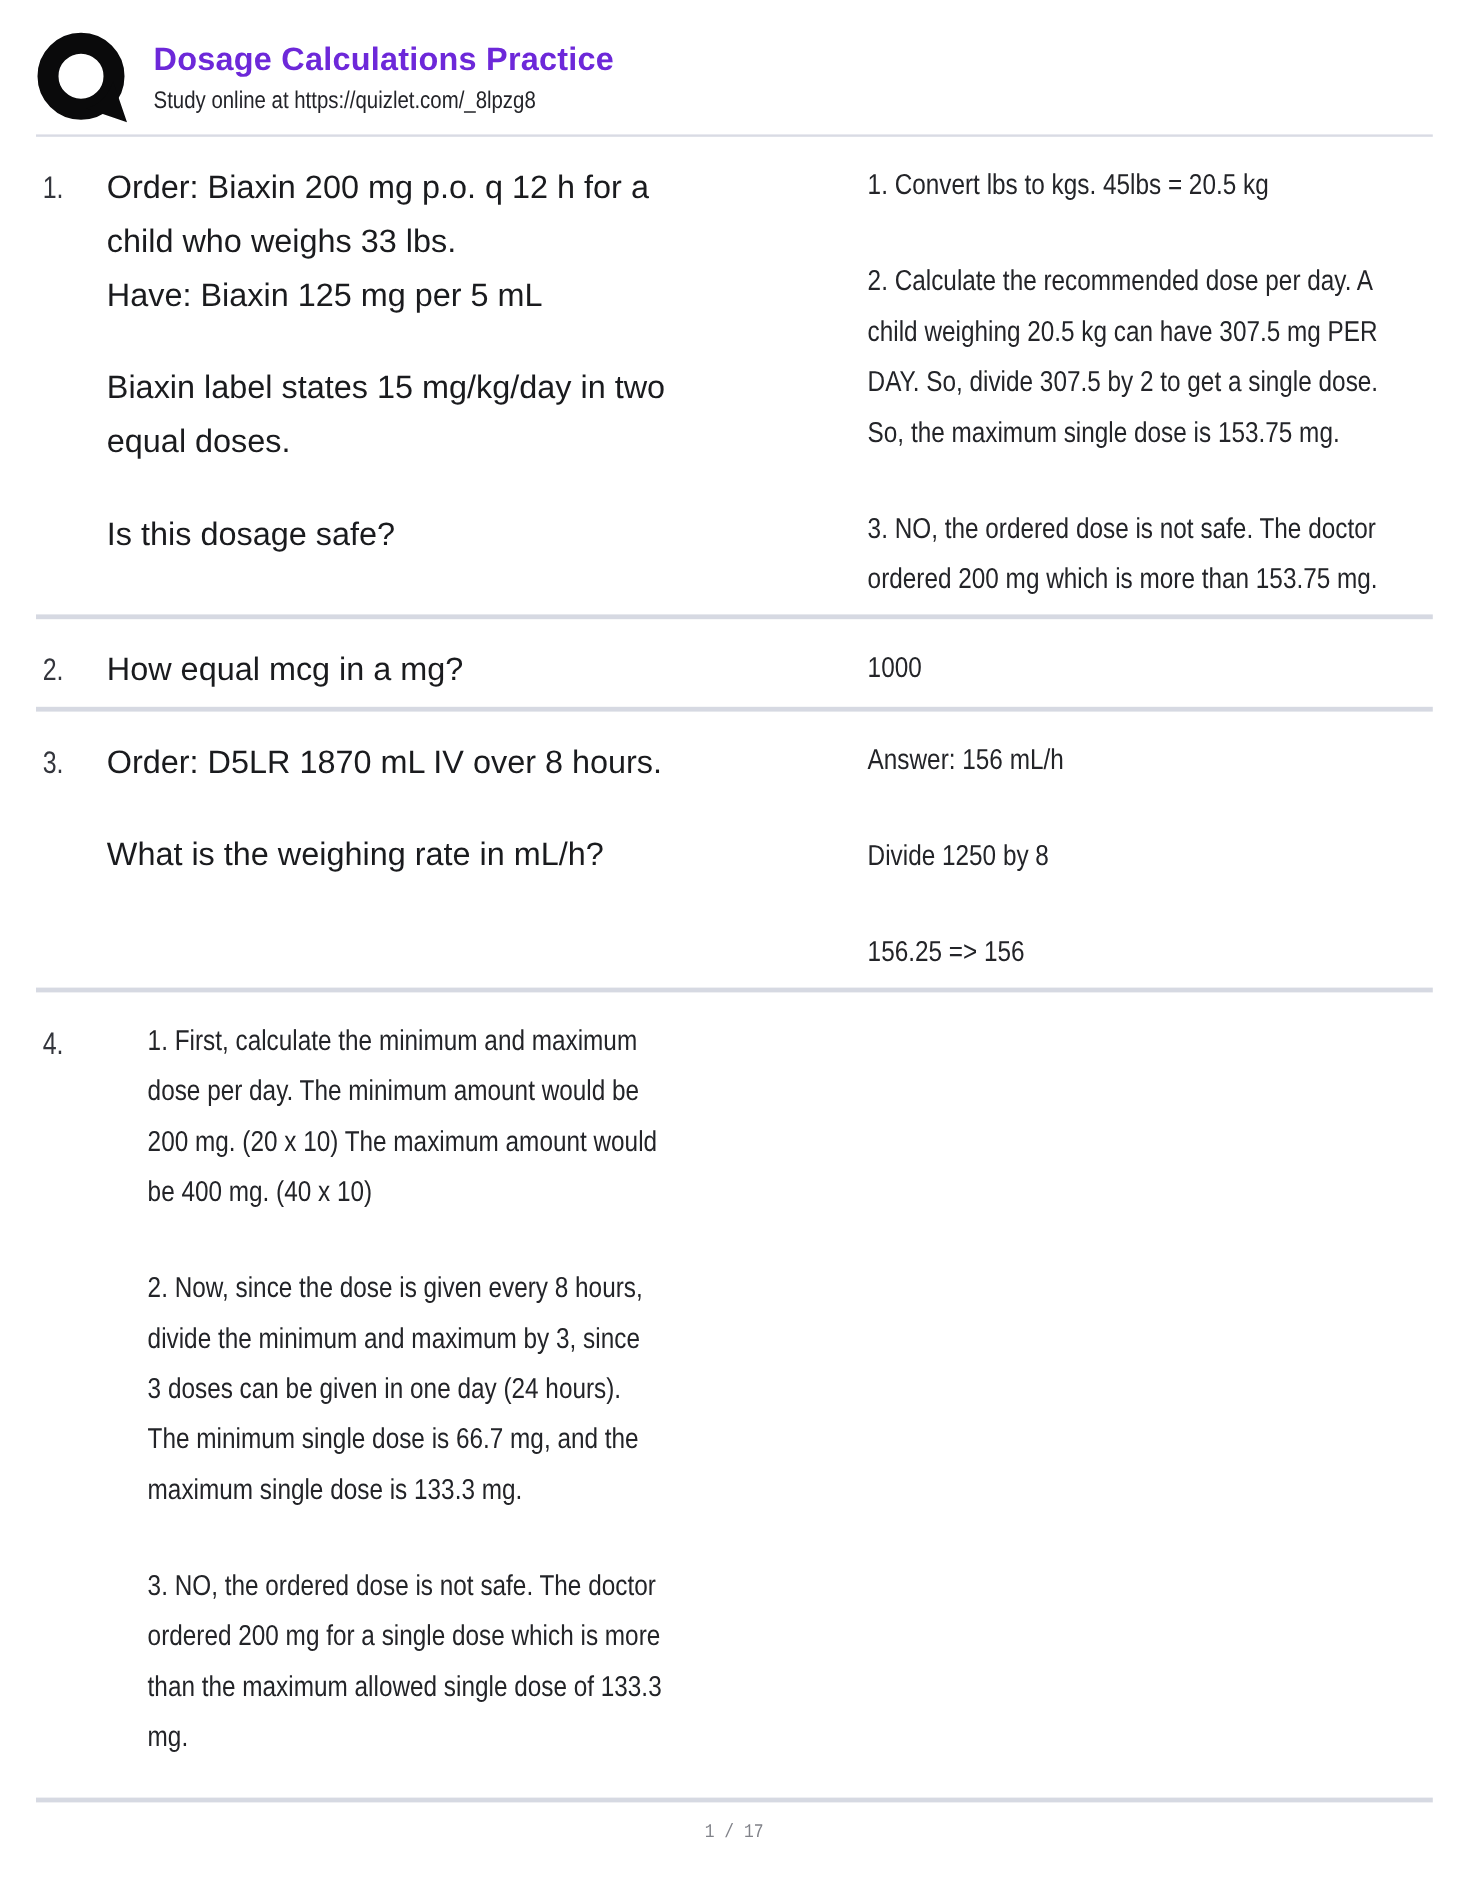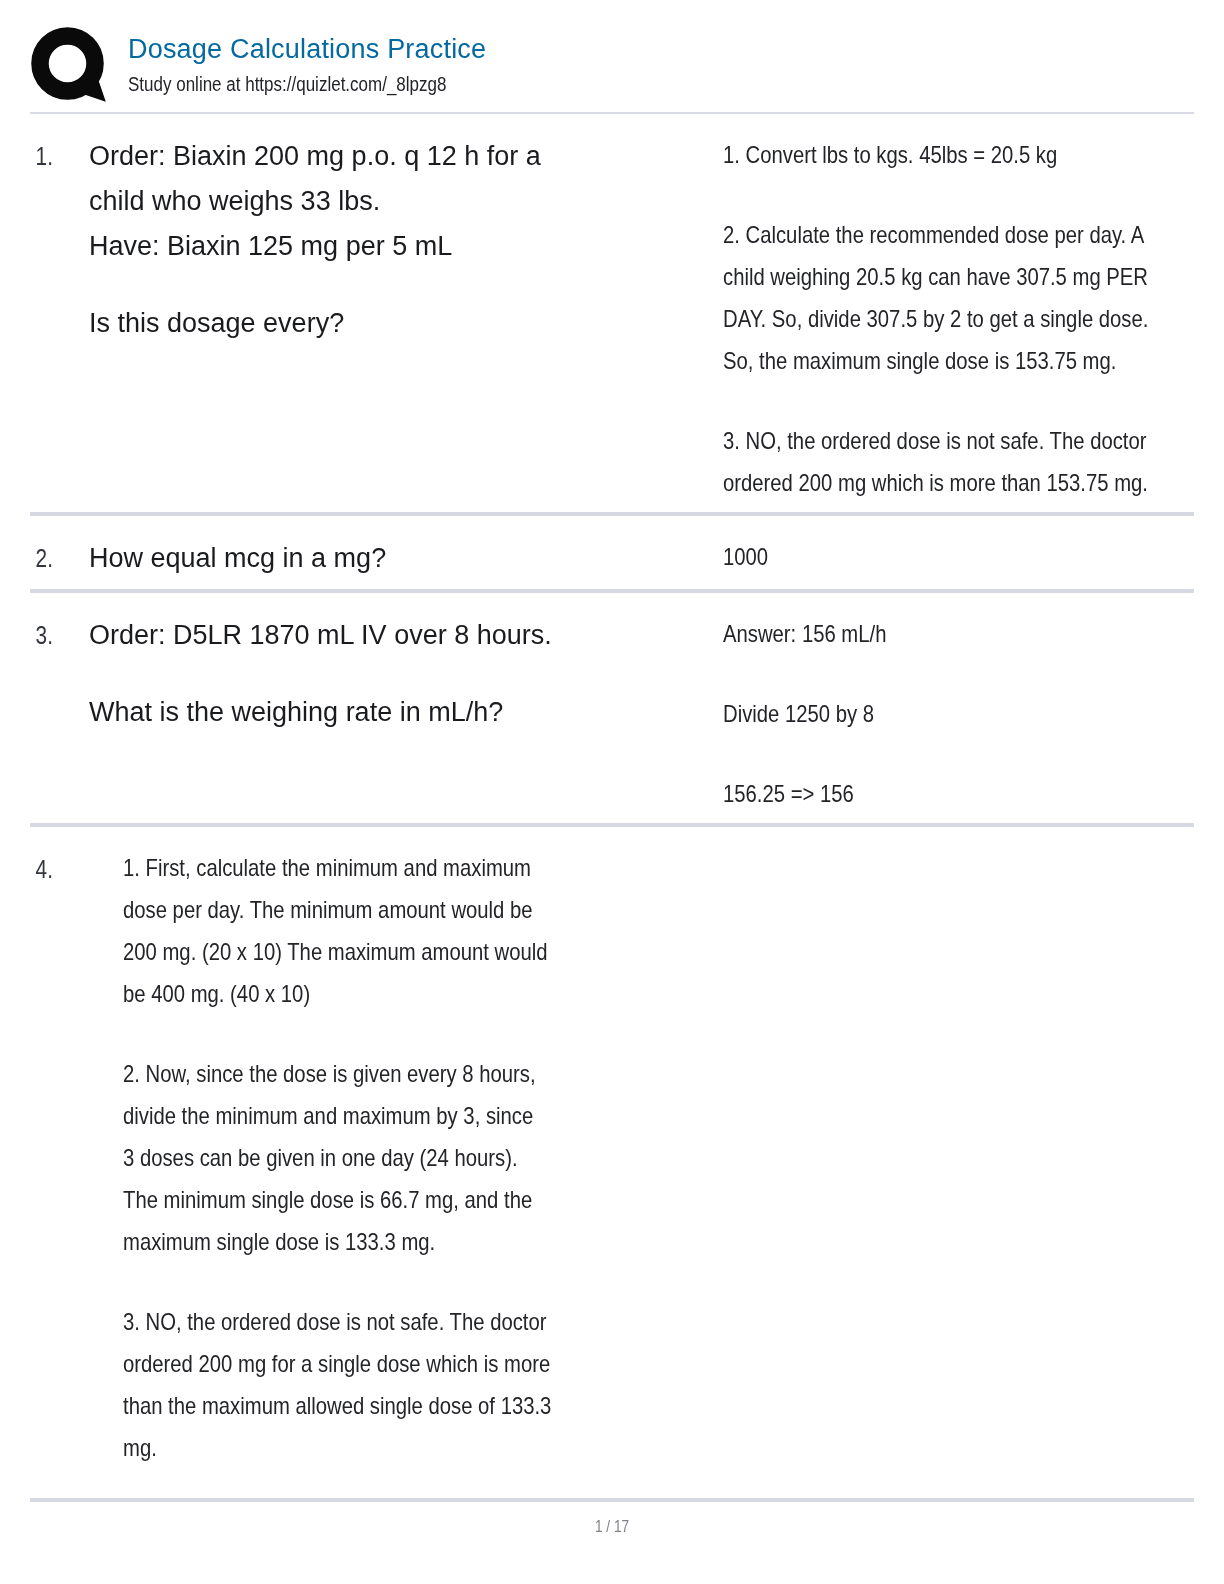--- a/index.html
+++ b/index.html
@@ -18,22 +18,22 @@
     gap: 18px;
     margin: 26px 30px 0 30px;
     padding-bottom: 6px;
     border-bottom: 2px solid #d9dbe4;
   }
   .logo { width: 80px; height: 80px; flex: 0 0 auto; }
   .header-text { padding-top: 6px; }
   .title {
     margin: 0;
     font-size: 27px;
-    font-weight: 400;
-    color: #0369a1;
+    font-weight: 700;
+    color: #6d28d9;
     letter-spacing: 0.2px;
     line-height: 34px;
   }
   .subtitle {
     margin-top: 7px;
     font-size: 20px;
     color: #232429;
     transform: scaleX(0.85);
     transform-origin: 0 50%;
     white-space: nowrap;
@@ -90,20 +90,21 @@
     background: #d6d9e2;
   }
   .page-num {
     position: absolute;
     top: 1518px;
     left: 0;
     right: 0;
     text-align: center;
     font-size: 16px;
     color: #808289;
+    font-family: Liberation Mono, monospace;
   }
   .page-num span { display: inline-block; transform: scaleX(0.85); }
 </style>
 </head>
 <body>
 
 <div class="page">
 
   <header class="header">
     <div class="logo">
@@ -118,21 +119,23 @@
     </div>
   </header>
 
   <main class="qa-list">
       <section class="row">
     <div class="num">1.</div>
     <div class="q">
           <p>Order: Biaxin 200 mg p.o. q 12 h for a
 child who weighs 33 lbs.
 Have: Biaxin 125 mg per 5 mL</p>
-          <p>Is this dosage every?</p>
+          <p>Biaxin label states 15 mg/kg/day in two
+equal doses.</p>
+          <p>Is this dosage safe?</p>
         </div>
     <div class="a">
       <div class="a-inner">
             <p>1. Convert lbs to kgs. 45lbs = 20.5 kg</p>
             <p>2. Calculate the recommended dose per day. A
 child weighing 20.5 kg can have 307.5 mg PER
 DAY. So, divide 307.5 by 2 to get a single dose.
 So, the maximum single dose is 153.75 mg.</p>
             <p>3. NO, the ordered dose is not safe. The doctor
 ordered 200 mg which is more than 153.75 mg.</p>

